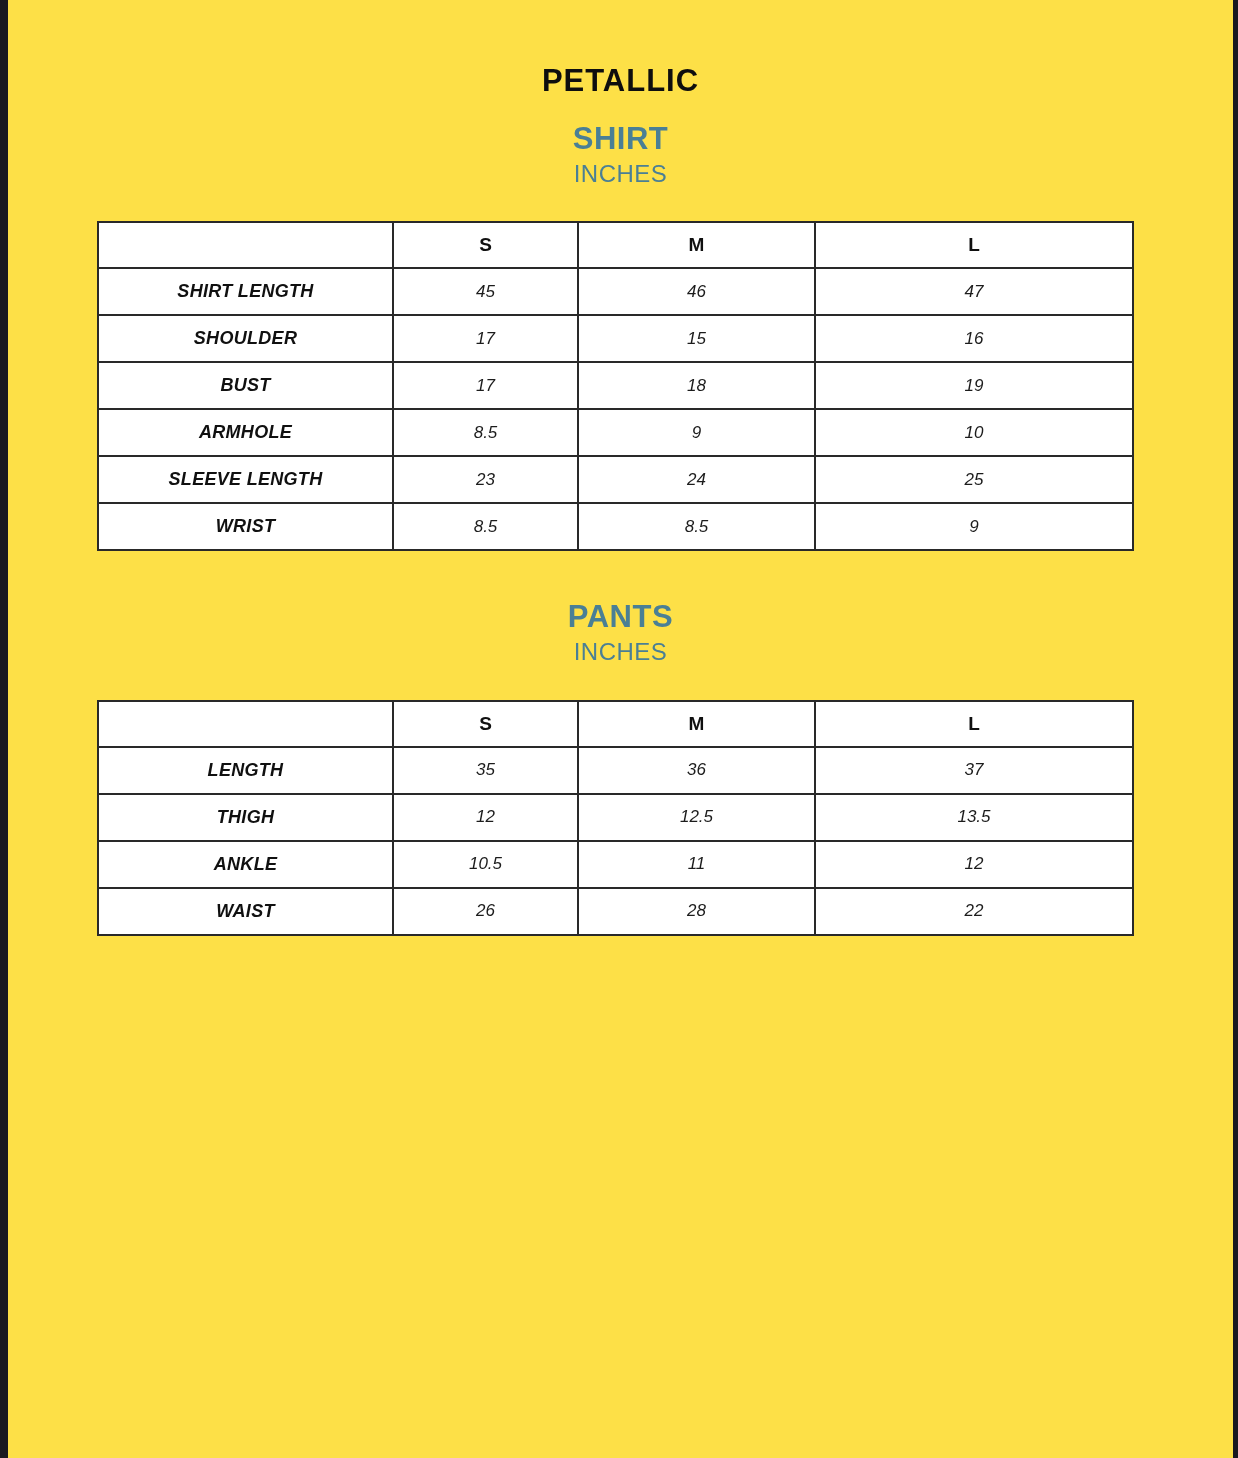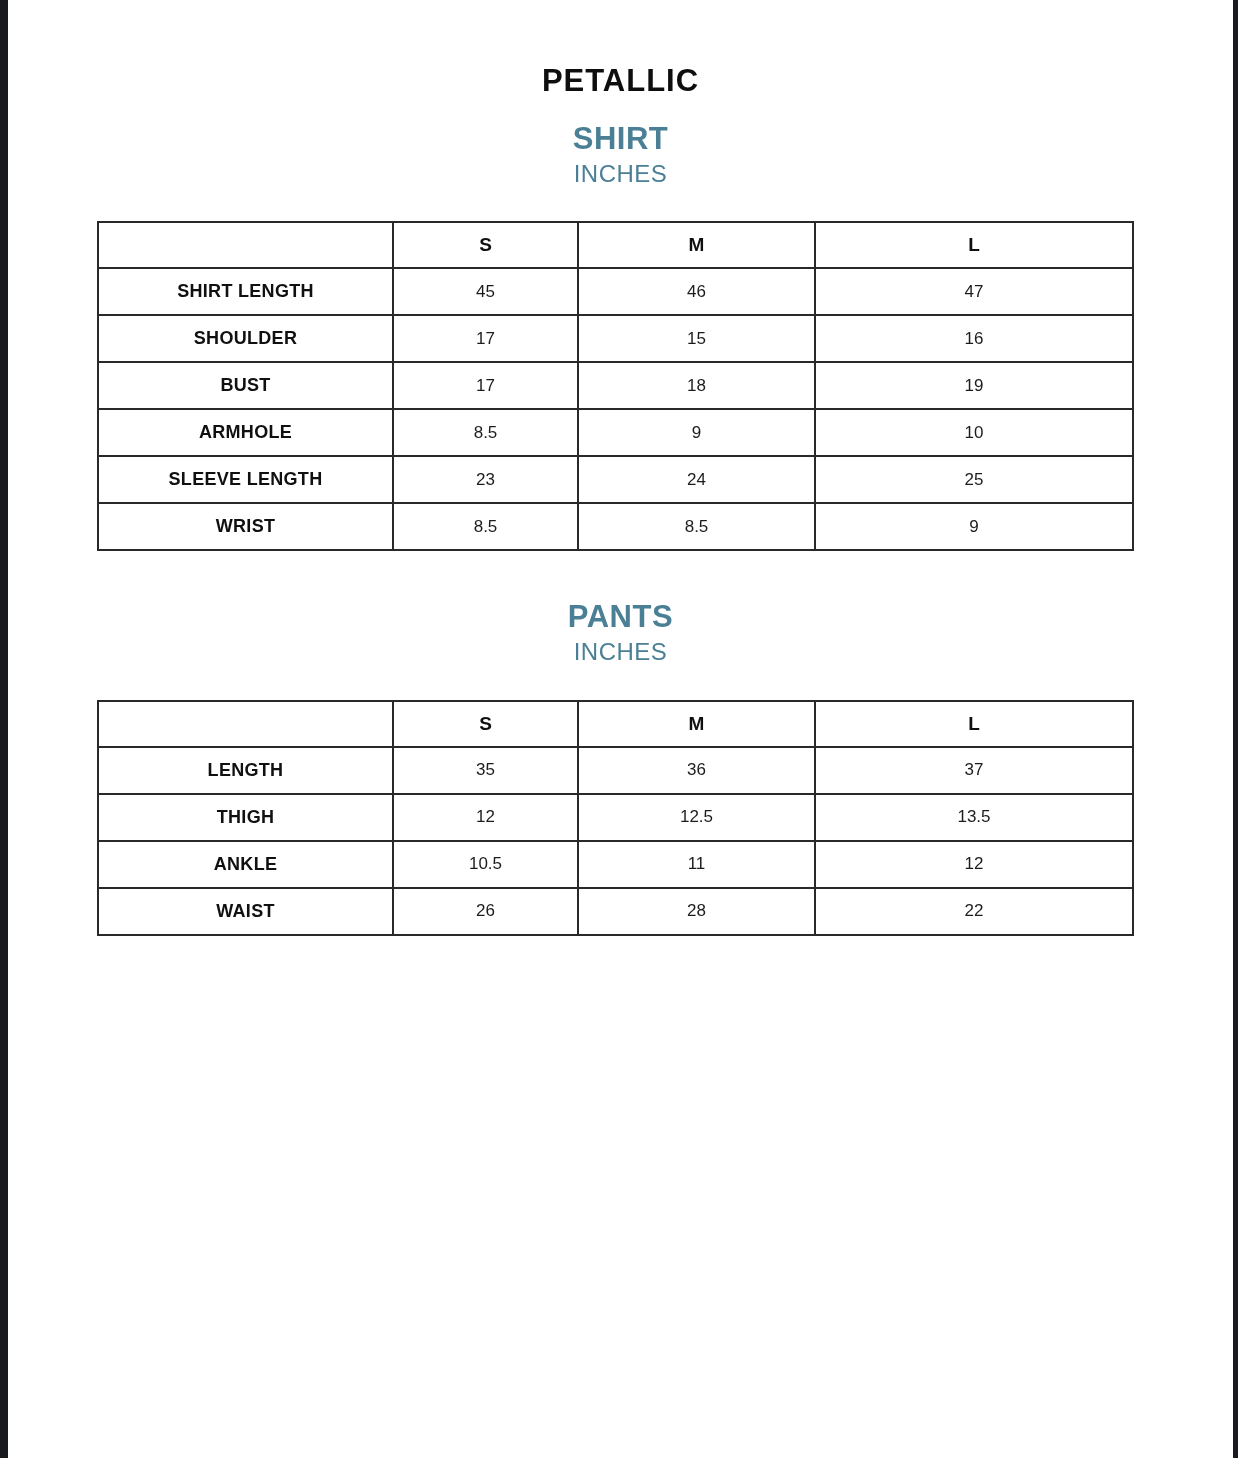--- a/index.html
+++ b/index.html
@@ -14,21 +14,21 @@
     position: relative;
     font-family: "Liberation Sans", sans-serif;
     overflow: hidden;
   }
   .page {
     position: absolute;
     left: 8px;
     top: 0;
     width: 1225px;
     height: 1458px;
-    background: #ffffff;
+    background: #fde047;
   }
   .doc-title {
     margin: 0;
     padding-top: 64px;
     text-align: center;
     font-size: 31px;
     line-height: 1.1;
     font-weight: bold;
     color: #0e0e0e;
     letter-spacing: 1px;
@@ -72,20 +72,21 @@
     height: 46px;
     font-size: 19px;
     font-weight: bold;
     color: #101010;
   }
   table.size-table td {
     height: 47px;
     font-size: 17px;
     color: #1c1c1c;
     font-weight: normal;
+    font-style: italic;
   }
   table.size-table td.label-cell {
     font-size: 18px;
     font-weight: bold;
     color: #101010;
     letter-spacing: 0.3px;
   }
 </style>
 </head>
 <body>

